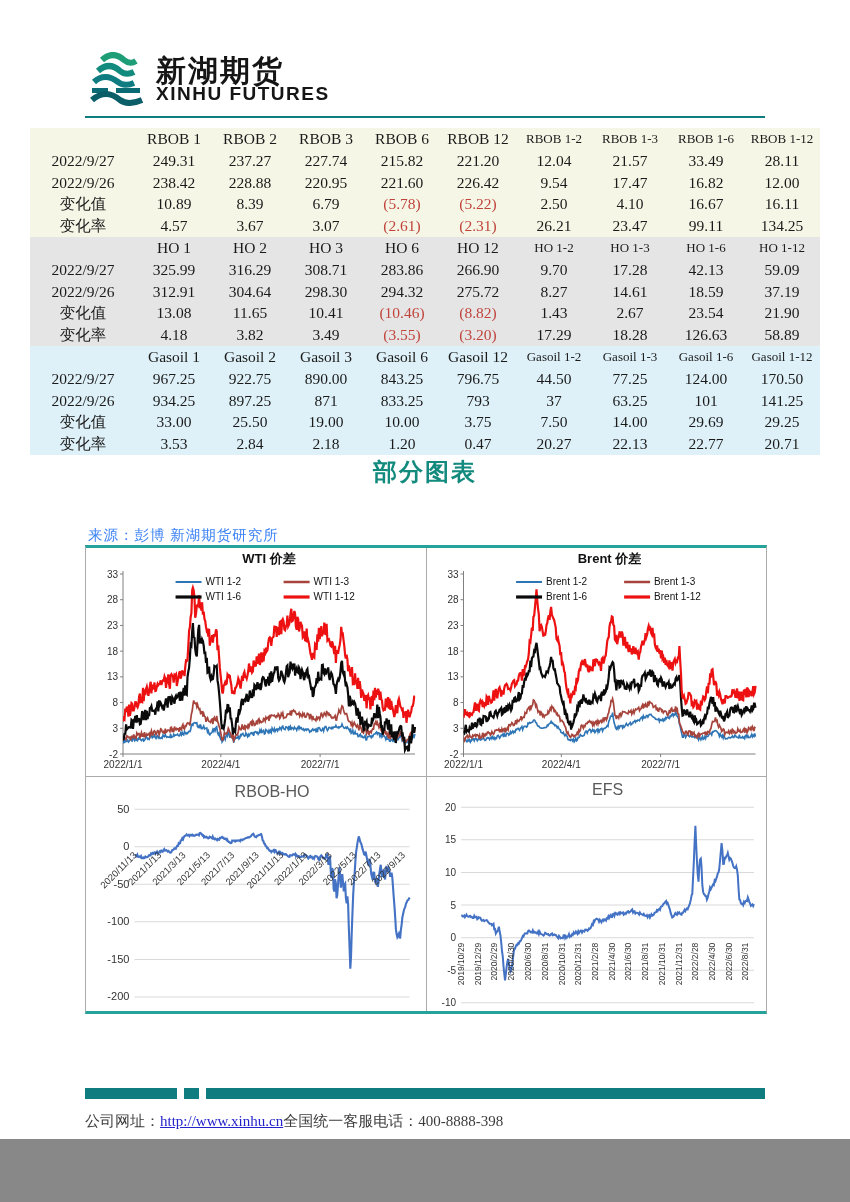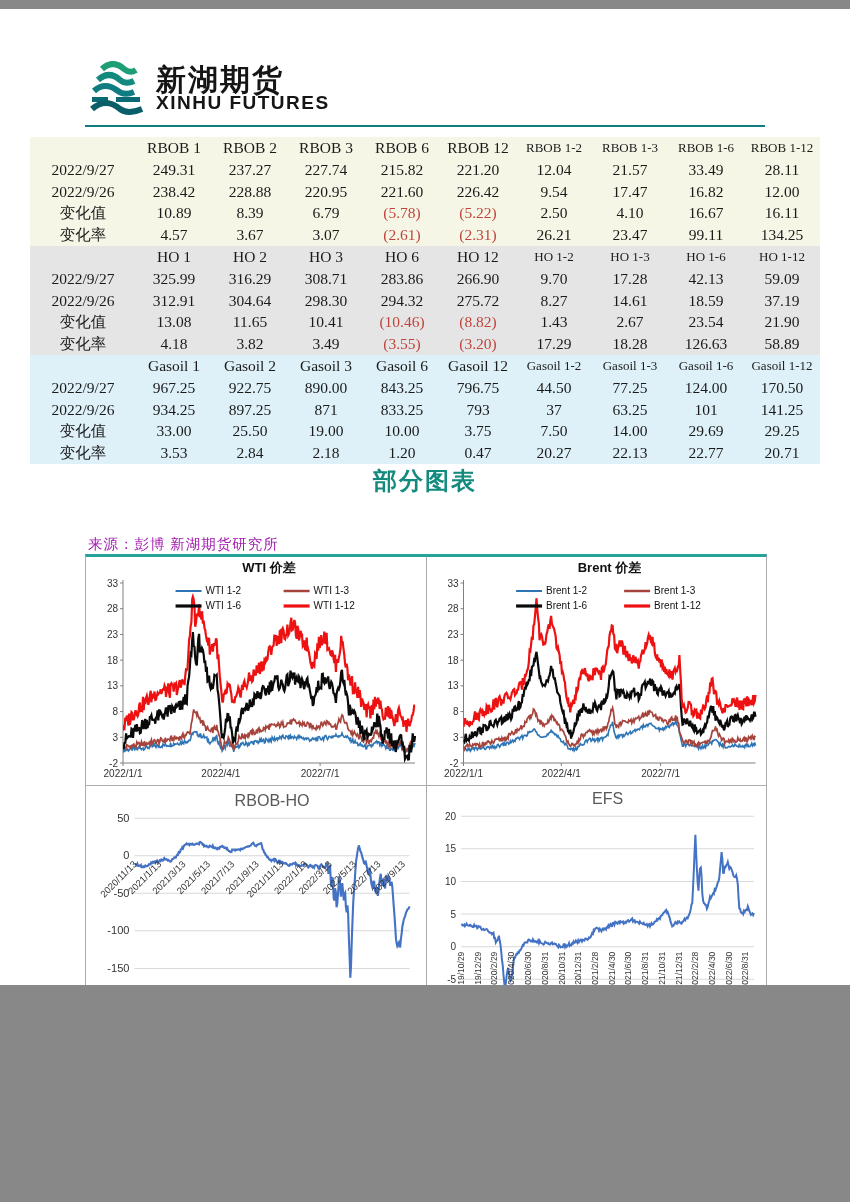--- a/index.html
+++ b/index.html
@@ -1,36 +1,36 @@
 <!DOCTYPE html>
 <html><head>
 <meta charset="utf-8">
 <style>
   html,body{margin:0;padding:0;background:#888;}
-  .page{position:relative;width:850px;height:976px;background:#ffffff;margin:9px auto;
+  .page{position:relative;width:850px;height:1139px;background:#ffffff;margin:0 auto;
         font-family:"Liberation Serif", serif;overflow:hidden;}
   
   .logo{position:absolute;top:52px;left:88px;display:flex;align-items:center;gap:10px;}
   .logo-text .cn{font-family:"Liberation Sans",sans-serif;font-weight:bold;font-size:30px;
                  color:#151515;letter-spacing:2px;line-height:30px;}
   .logo-text .en{font-family:"Liberation Sans",sans-serif;font-weight:bold;font-size:19px;
                  color:#151515;letter-spacing:1.5px;line-height:16px;}
   .header-rule{position:absolute;top:116px;left:85px;width:680px;height:2px;background:#0F7C80;}
   
   .tables{position:absolute;top:128px;left:30px;width:790px;}
   .ftable{display:grid;grid-template-columns:106px repeat(9,1fr);}
   .ftable .cell{height:21.8px;line-height:21.8px;text-align:center;font-size:15.5px;color:#1A1A1A;
                 white-space:nowrap;overflow:visible;}
   .ftable .hdr{font-size:15.5px;}
   .ftable .hdr.small{font-size:13px;}
   .ftable .neg{color:#C0443C;}
   
   .sec-title{position:absolute;top:456px;left:0;width:850px;text-align:center;
              font-size:24px;font-weight:bold;color:#128A7D;letter-spacing:2px;}
-  .source-note{position:absolute;top:526px;left:88px;font-size:14.5px;color:#a21caf;letter-spacing:1px;}
+  .source-note{position:absolute;top:526px;left:88px;font-size:14.5px;color:#3b82f6;letter-spacing:1px;}
   
   .chartgrid{position:absolute;top:545px;left:85px;width:680px;
              border-top:3px solid #25A29A;border-bottom:3px solid #25A29A;
              border-left:1px solid #ABABAB;border-right:1px solid #ABABAB;
              display:grid;grid-template-columns:1fr 1fr;grid-template-rows:229px 234px;
              background:#fff;}
   .chart-cell{position:relative;}
   .chart-cell.bl{border-left:1px solid #ABABAB;}
   .chart-cell.bb{border-bottom:1px solid #ABABAB;}
   .chart-cell svg{display:block;width:100%;height:100%;}
@@ -399,15 +399,16 @@
       <div class="g"></div>
       <div class="b2"></div>
       <div class="g"></div>
       <div class="b3"></div>
   </div>
 
   <div class="footer-text">
     <div>
       <span>公司网址：</span><a href="#">http://www.xinhu.cn</a>
     </div>
+    <div>全国统一客服电话：400-8888-398</div>
   </div>
 
 </div>
 
 </body></html>

